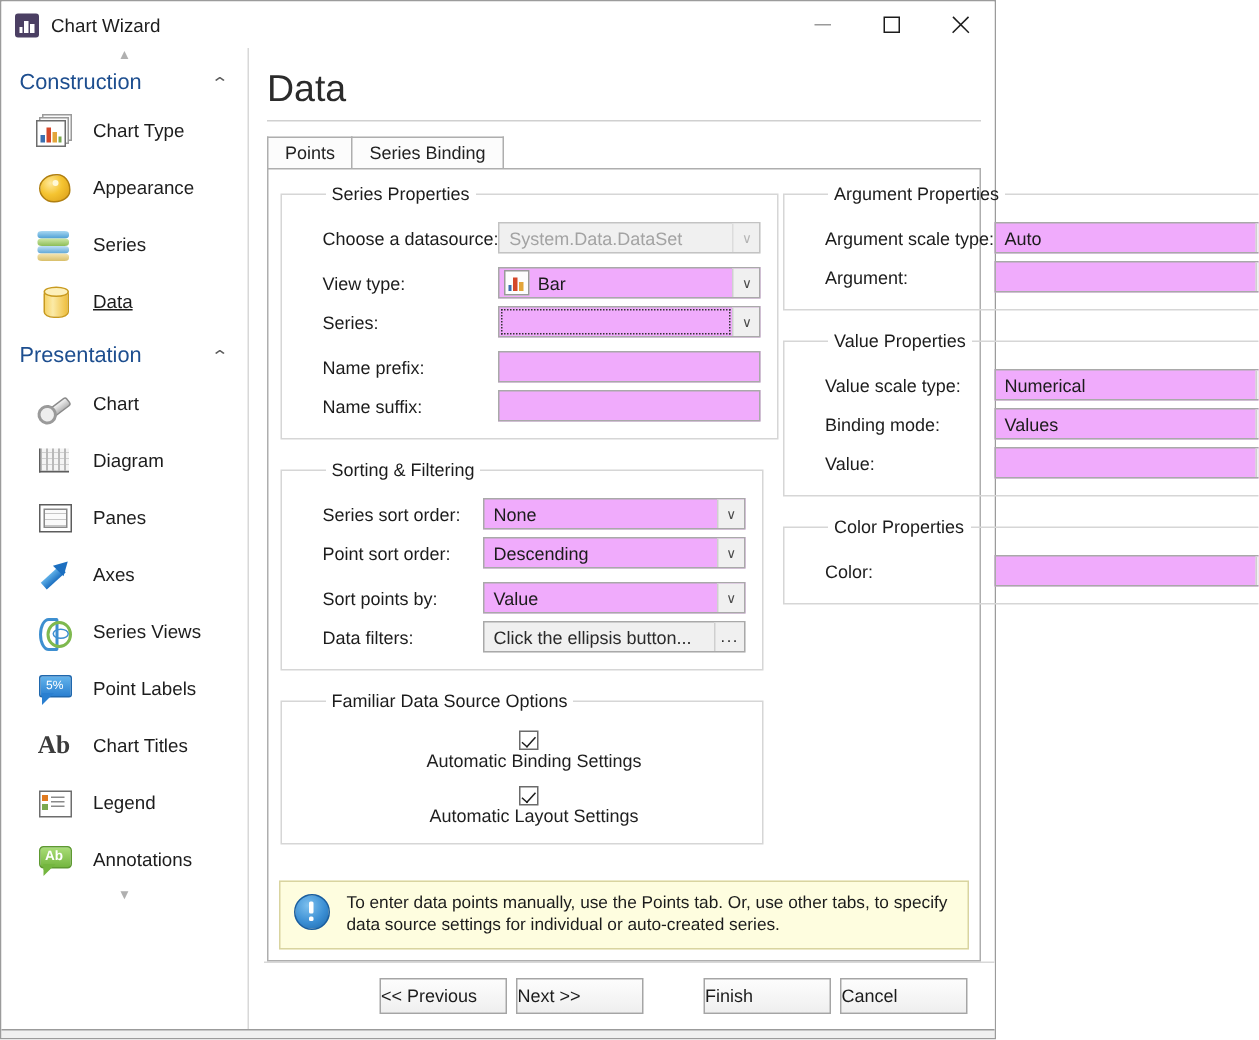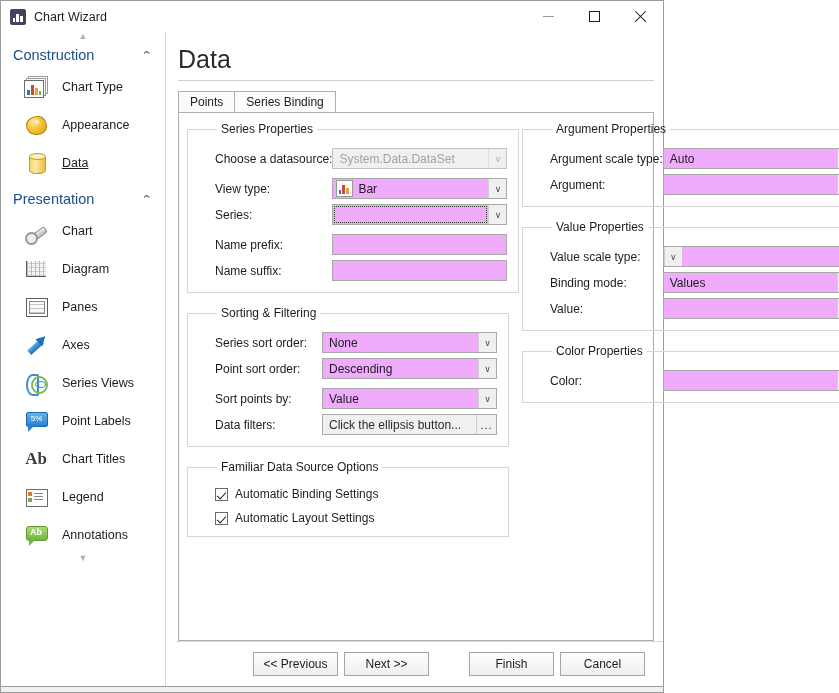--- a/index.html
+++ b/index.html
@@ -334,20 +334,21 @@
   }
   .viewtype-icon .v1 { left: 2px; width: 2px; height: 4px; background: #3a6fb0; }
   .viewtype-icon .v2 { left: 5px; width: 3px; height: 9px; background: #d4472a; }
   .viewtype-icon .v3 { left: 9px; width: 3px; height: 6px; background: #e3a53a; }
 
   
   .cb-row {
     display: flex;
     align-items: center;
     margin-top: 10px;
+    flex-direction: column;
   }
   .cb {
     width: 13px; height: 13px;
     box-sizing: border-box;
     border: 1px solid #6b6b6b;
     background: #ffffff;
     margin-right: 7px;
     position: relative;
     flex: 0 0 13px;
   }
@@ -419,21 +420,21 @@
   .btn {
     box-sizing: border-box;
     width: 85px;
     height: 24px;
     border: 1px solid #a5a5a5;
     background: linear-gradient(#fdfdfd, #efefef);
     font-size: 12px;
     font-family: "Liberation Sans", sans-serif;
     color: #1c1c1c;
     cursor: default;
-    text-align: center;
+    text-align: left;
     line-height: 22px;
   }
   .btn + .btn { margin-left: 6px; }
   .btn.gap { margin-left: 40px; }
 
   #statusbar {
     height: 5px;
     min-height: 5px;
     border-top: 1px solid #9b9b9b;
     background: #f0f0f0;
@@ -707,20 +708,29 @@
       </div>
 
       <div class="nav-item">
         <span class="nav-icon ic-appearance">
           <span class="palette"></span>
             <span class="hole"></span>
         </span>
         <span class="nav-label">Appearance</span>
       </div>
 
+      <div class="nav-item">
+        <span class="nav-icon ic-series">
+          <span class="s1"></span>
+            <span class="s2"></span>
+            <span class="s3"></span>
+            <span class="s4"></span>
+        </span>
+        <span class="nav-label">Series</span>
+      </div>
 
       <div class="nav-item selected">
         <span class="nav-icon ic-data">
           <span class="cyl"></span>
             <span class="top"></span>
         </span>
         <span class="nav-label">Data</span>
       </div>
 
       <div class="group-header" style="margin-top:4px">
@@ -941,20 +951,21 @@
                 </div>
               </div>
             </fieldset>
 
             <fieldset class="gb">
               <legend>Value Properties</legend>
 
               <div class="row">
                 <span class="row-label">Value scale type:</span>
                 <div class="ctl" style="width:193px">
+                  <span class="val">Numerical</span>
                   <span class="arrow">∨</span>
                 </div>
               </div>
 
               <div class="row tight">
                 <span class="row-label">Binding mode:</span>
                 <div class="ctl" style="width:193px">
                   <span class="val">Values</span>
                   <span class="arrow">∨</span>
                 </div>
@@ -976,20 +987,24 @@
                 <span class="row-label">Color:</span>
                 <div class="ctl" style="width:193px">
                   <span class="val"></span>
                   <span class="arrow">∨</span>
                 </div>
               </div>
             </fieldset>
           </div>
         </div>
 
+        <div id="infobar">
+          <span id="info-icon"></span>
+          <span id="info-text">To enter data points manually, use the Points tab. Or, use other tabs, to specify data source settings for individual or auto-created series.</span>
+        </div>
       </div>
 
       <div id="footer">
         <div class="btn">&lt;&lt; Previous</div>
         <div class="btn">Next &gt;&gt;</div>
         <div class="btn gap">Finish</div>
         <div class="btn">Cancel</div>
       </div>
     </div>
   </div>

